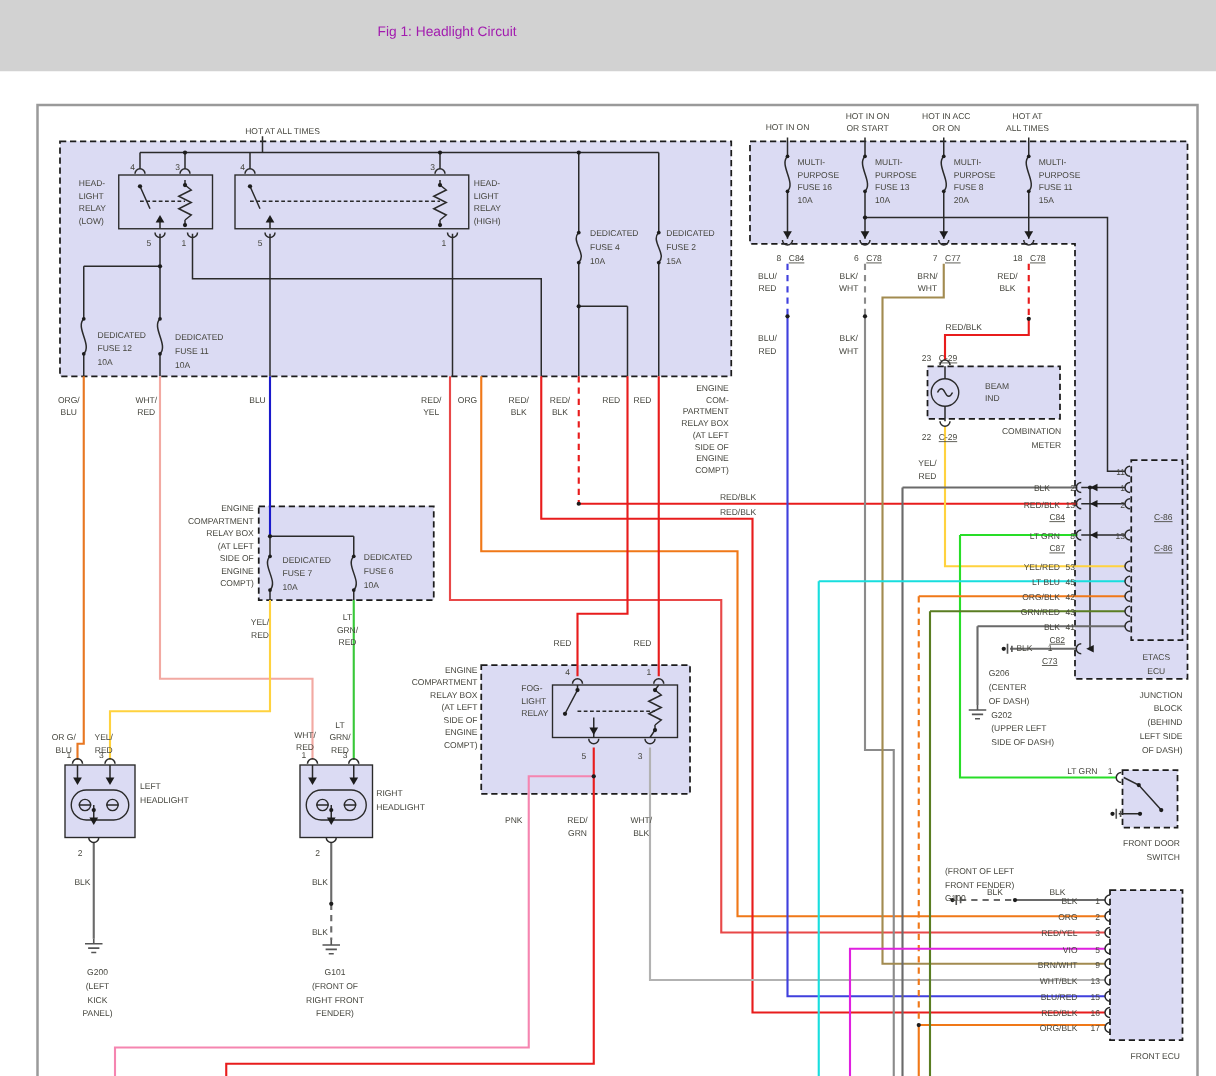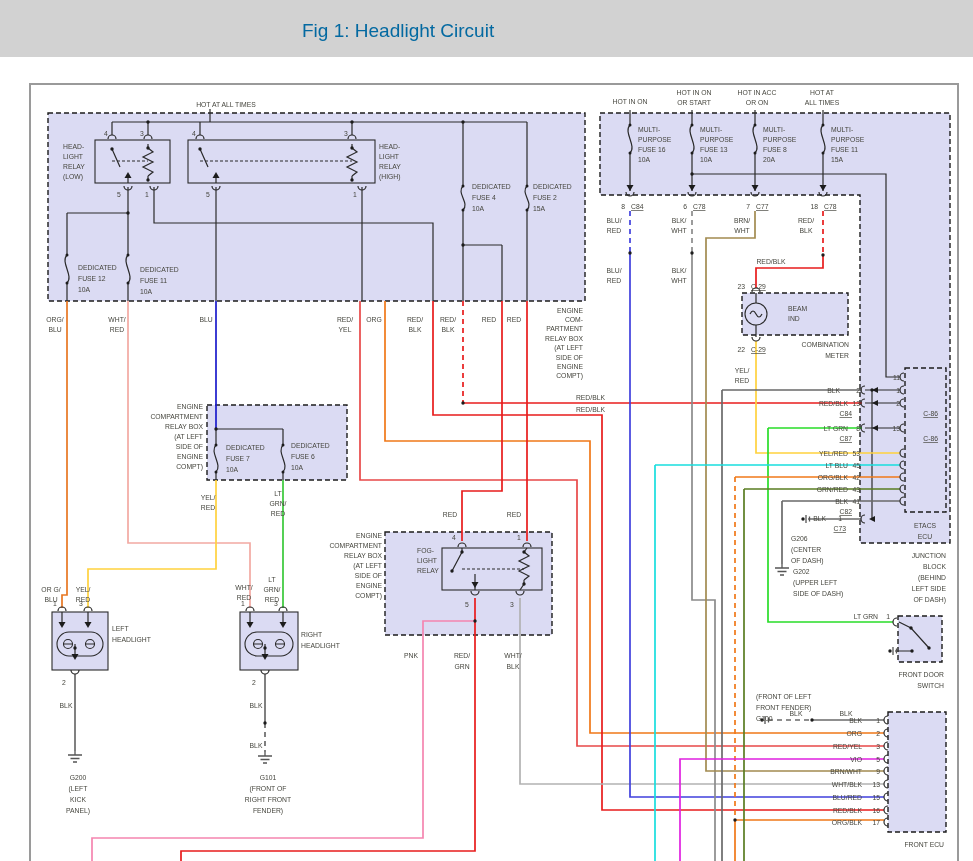--- a/index.html
+++ b/index.html
@@ -1,19 +1,19 @@
 <!DOCTYPE html>
 <html><head>
 <meta charset="utf-8">
 <style>
   html,body{margin:0;padding:0;background:#fff;}
   .stage{position:relative;width:973px;height:861px;background:#fff;overflow:hidden;
          font-family:"Liberation Sans",sans-serif;}
   .titlebar{position:absolute;left:0;top:0;width:973px;height:57px;background:#d2d2d2;}
-  .figtitle{position:absolute;left:302px;top:20px;font-size:19px;color:#0369a1;}
+  .figtitle{position:absolute;left:302px;top:20px;font-size:11px;color:#a21caf;}
   svg{position:absolute;left:0;top:0;}
   .box{fill:#dbdbf3;stroke:#1c1c1c;stroke-width:1.4;stroke-dasharray:5 3;}
   .sbox{fill:#dbdbf3;stroke:#2a2a2a;stroke-width:1.1;}
   .inner{fill:none;stroke:#2a2a2a;stroke-width:1.1;}
   .frame{fill:#ffffff;stroke:#9a9a9a;stroke-width:2;}
   path.w{fill:none;stroke-width:1.7;}
   path.wb{fill:none;stroke:#2a2a2a;stroke-width:1.2;}
   .dsh{stroke-dasharray:5 4;}
   .lnk{stroke-dasharray:3 2;}
   text{fill:#45453d;font-size:6.8px;font-family:"Liberation Sans",sans-serif;}

